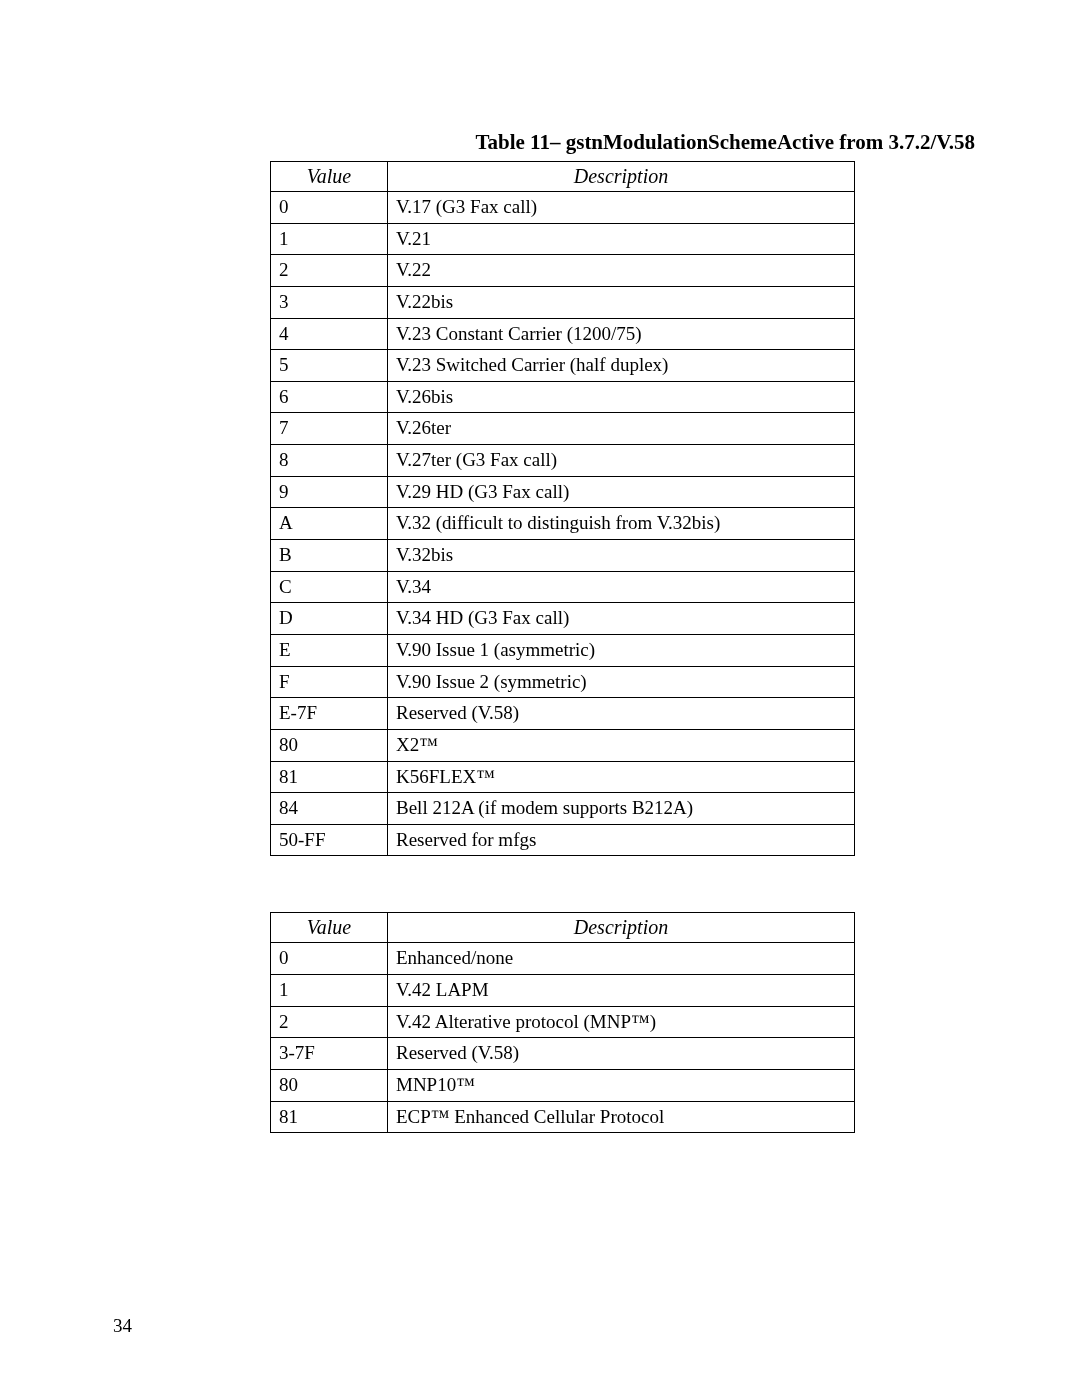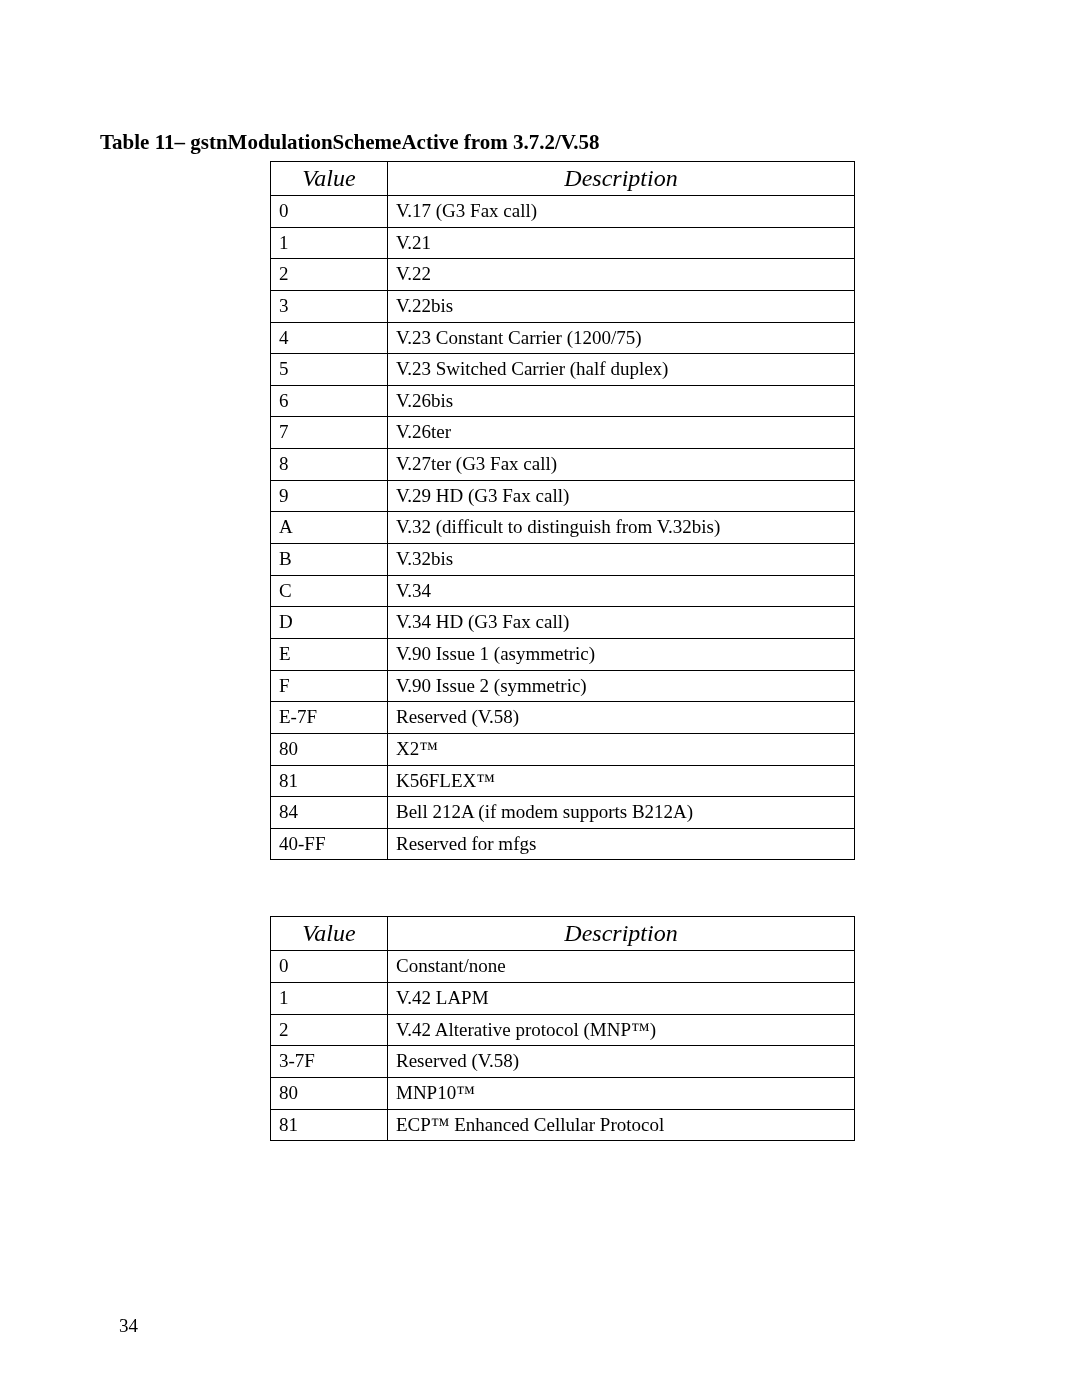--- a/index.html
+++ b/index.html
@@ -13,50 +13,51 @@
     width: 1080px;
     height: 1397px;
     box-sizing: border-box;
     padding: 130px 105px 0 100px;
     position: relative;
   }
   .section-title {
     font-weight: bold;
     font-size: 21px;
     margin: 0 0 6px 0;
+    text-align: right;
   }
   table.data {
     border-collapse: collapse;
     width: 585px;
     margin-left: 170px;
   }
   table.data th {
     font-style: italic;
     font-weight: normal;
-    font-size: 24px;
+    font-size: 20px;
     text-align: center;
     border: 1px solid #000;
     padding: 3px 6px;
   }
   table.data td {
     font-size: 19px;
     border: 1px solid #000;
     padding: 2px 8px 3px 8px;
     vertical-align: top;
     line-height: 1.35;
   }
   table.data td.valcol {
     width: 100px;
   }
   .gap {
     height: 56px;
   }
   .page-number {
     position: absolute;
-    left: 119px;
+    left: 113px;
     bottom: 60px;
     font-size: 19px;
   }
 </style>
 </head>
 <body>
 
 <div class="page">
 
   <div class="section-title">Table 11– gstnModulationSchemeActive from 3.7.2/V.58</div>
@@ -143,40 +144,40 @@
         </tr>
         <tr>
           <td class="valcol">81</td>
           <td>K56FLEX™</td>
         </tr>
         <tr>
           <td class="valcol">84</td>
           <td>Bell 212A (if modem supports B212A)</td>
         </tr>
         <tr>
-          <td class="valcol">40-FF</td>
+          <td class="valcol">50-FF</td>
           <td>Reserved for mfgs</td>
         </tr>
       </tbody>
   </table>
 
   <div class="gap"></div>
 
 
   <table class="data">
     <thead>
       <tr>
         <th class="valcol">Value</th>
         <th>Description</th>
       </tr>
     </thead>
     <tbody>
         <tr>
           <td class="valcol">0</td>
-          <td>Constant/none</td>
+          <td>Enhanced/none</td>
         </tr>
         <tr>
           <td class="valcol">1</td>
           <td>V.42 LAPM</td>
         </tr>
         <tr>
           <td class="valcol">2</td>
           <td>V.42 Alterative protocol (MNP™)</td>
         </tr>
         <tr>

